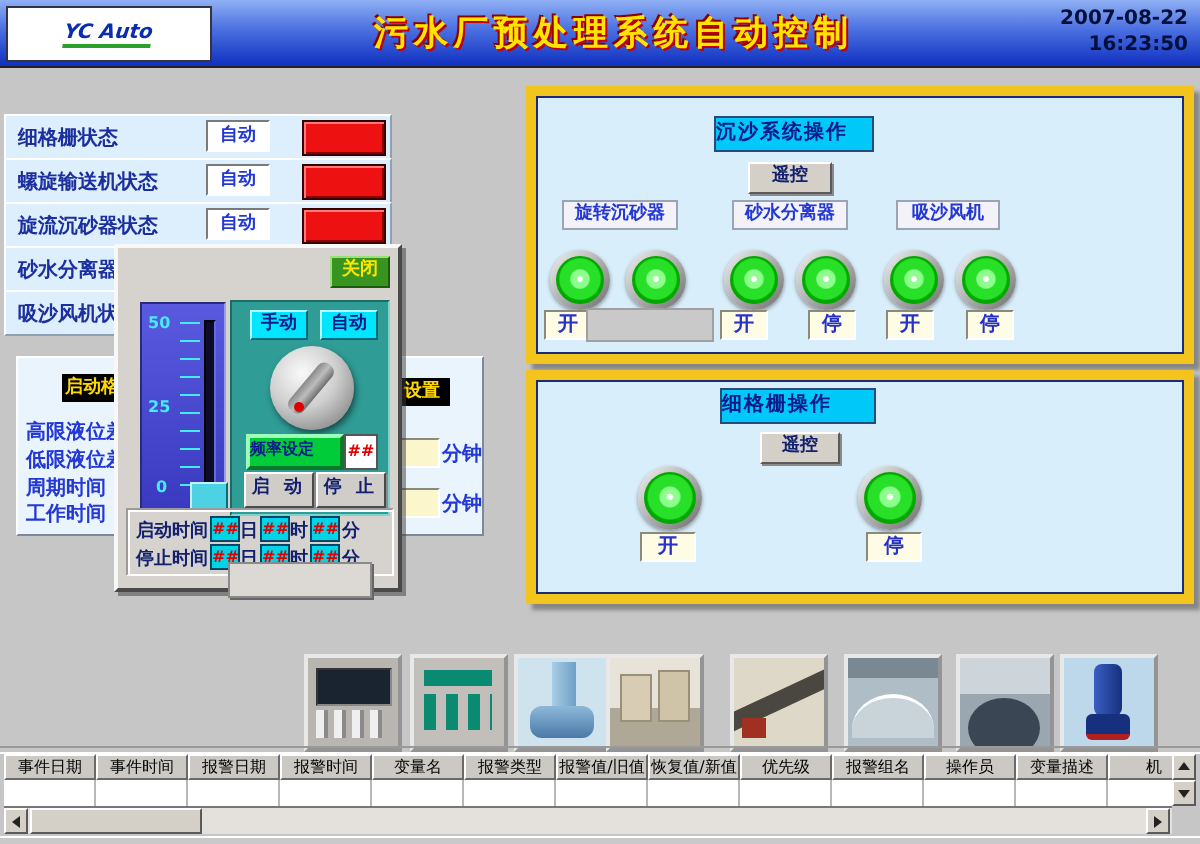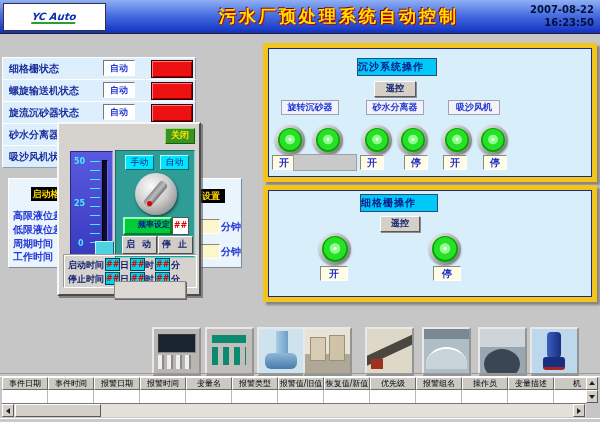--- a/index.html
+++ b/index.html
@@ -9,21 +9,21 @@
   
   .hdr{position:absolute;left:0;top:0;width:600px;height:33px;
     background:linear-gradient(180deg,#8fb0f4 0%,#4a6fe0 45%,#1030c0 100%);
     border-bottom:1px solid #222;}
   .logo-box{position:absolute;left:3px;top:3px;width:101px;height:26px;background:#fff;
     border:1px solid #334;display:flex;align-items:center;justify-content:center;gap:3px;}
   .logo-yc{font-style:italic;font-weight:bold;font-size:10px;color:#0a2db0;
     border-bottom:2px solid #2aa02a;transform:skewX(-8deg);line-height:11px;}
   .logo-cn{font-size:12px;font-weight:bold;color:#14147a;line-height:12px;letter-spacing:1px;}
   .logo-sub{font-size:5px;color:#cc2200;line-height:5px;letter-spacing:.4px;}
-  .app-title{position:absolute;left:184px;top:5px;width:310px;text-align:center;
+  .app-title{position:absolute;left:152px;top:5px;width:310px;text-align:center;
     font-size:17px;font-weight:bold;letter-spacing:3px;color:#ffe400;
     text-shadow:1px 1px 0 #c00000,-1px -1px 0 #8a0000;}
   .dt{position:absolute;right:6px;top:3px;width:90px;text-align:right;
     font-size:10px;font-weight:bold;color:#00103a;line-height:13px;}
   
   .srow{position:absolute;left:2px;width:192px;height:21px;background:#ddeefd;
     border:1px solid;border-color:#ffffff #8ea0b4 #8ea0b4 #ffffff;}
   .srow-label{position:absolute;left:6px;top:4px;font-size:10px;font-weight:bold;color:#1c2f9e;white-space:nowrap;}
   .srow-mode{position:absolute;left:100px;top:2px;width:30px;height:14px;background:#fff;
     border:1px solid;border-color:#7a7a7a #fff #fff #7a7a7a;color:#2438d6;font-size:9px;
@@ -71,33 +71,33 @@
   .sl-label{position:absolute;font-size:8px;color:#45ecff;font-weight:bold;}
   .sl-ticks{position:absolute;left:19px;top:9px;width:10px;height:90px;
     background:repeating-linear-gradient(180deg,#45ecff 0 1px,transparent 1px 9px);}
   .sl-track{position:absolute;left:31px;top:8px;width:4px;height:94px;background:#0c0c28;
     border:1px solid;border-color:#000 #6a6ae0 #6a6ae0 #000;}
   .sl-handle{position:absolute;left:24px;top:89px;width:17px;height:12px;background:#4cd2e2;
     border:1px solid;border-color:#bff4fa #0a6a7a #0a6a7a #bff4fa;}
   .teal{position:absolute;left:56px;top:26px;width:78px;height:106px;background:#2f9c96;
     border:1px solid;border-color:#1c6b66 #7cd4ce #7cd4ce #1c6b66;}
   .cyanbtn{position:absolute;background:#00e6ff;border:1px solid;
-    border-color:#baf8ff #006a7a #006a7a #baf8ff;color:#0a1a8a;font-size:9px;font-weight:normal;
+    border-color:#baf8ff #006a7a #006a7a #baf8ff;color:#0a1a8a;font-size:9px;font-weight:bold;
     text-align:center;line-height:12px;}
   .knob{position:absolute;left:19px;top:22px;width:42px;height:42px;border-radius:50%;
     background:radial-gradient(circle at 38% 32%,#fafafa,#cfcfcf 45%,#9a9a9a 75%,#808080);
     box-shadow:1px 2px 3px rgba(0,0,0,.5);}
   .knob::before{content:"";position:absolute;left:50%;top:50%;width:9px;height:30px;
     margin:-15px 0 0 -5px;transform:rotate(40deg);border-radius:4px;
     background:linear-gradient(90deg,#8a8a8a,#bdbdbd,#6f6f6f);}
   .knob::after{content:"";position:absolute;left:12px;bottom:9px;width:5px;height:5px;
     border-radius:50%;background:#d00;}
   .freqbtn{position:absolute;left:7px;top:66px;width:45px;height:14px;background:#00cc3a;
     border:2px solid;border-color:#9dffb8 #0a7a28 #0a7a28 #9dffb8;color:#0a1a8a;font-size:8px;
-    font-weight:bold;text-align:right;line-height:11px;}
+    font-weight:bold;text-align:left;line-height:11px;}
   .freqval{position:absolute;left:56px;top:66px;width:15px;height:16px;background:#fff;
     border:1px solid #555;color:#e00000;font-size:8px;font-weight:bold;text-align:center;line-height:16px;}
   .graybtn{position:absolute;background:#d0cdc8;border:1px solid;
     border-color:#ffffff #4a4a4a #4a4a4a #ffffff;box-shadow:1px 1px 0 #8a8a8a;color:#13206e;
     font-size:9px;font-weight:bold;text-align:center;line-height:15px;letter-spacing:2px;}
   .timegroup{position:absolute;left:4px;top:130px;width:132px;height:32px;
     border:1px solid;border-color:#9a9a9a #fff #fff #9a9a9a;box-shadow:inset 1px 1px 0 #fff;}
   .tg-label{position:absolute;font-size:9px;font-weight:bold;color:#13206e;white-space:nowrap;}
   .cyanfield{position:absolute;width:13px;height:11px;background:#00d4e6;border:1px solid #046;
     color:#e00000;font-size:8px;font-weight:bold;text-align:center;line-height:11px;}

